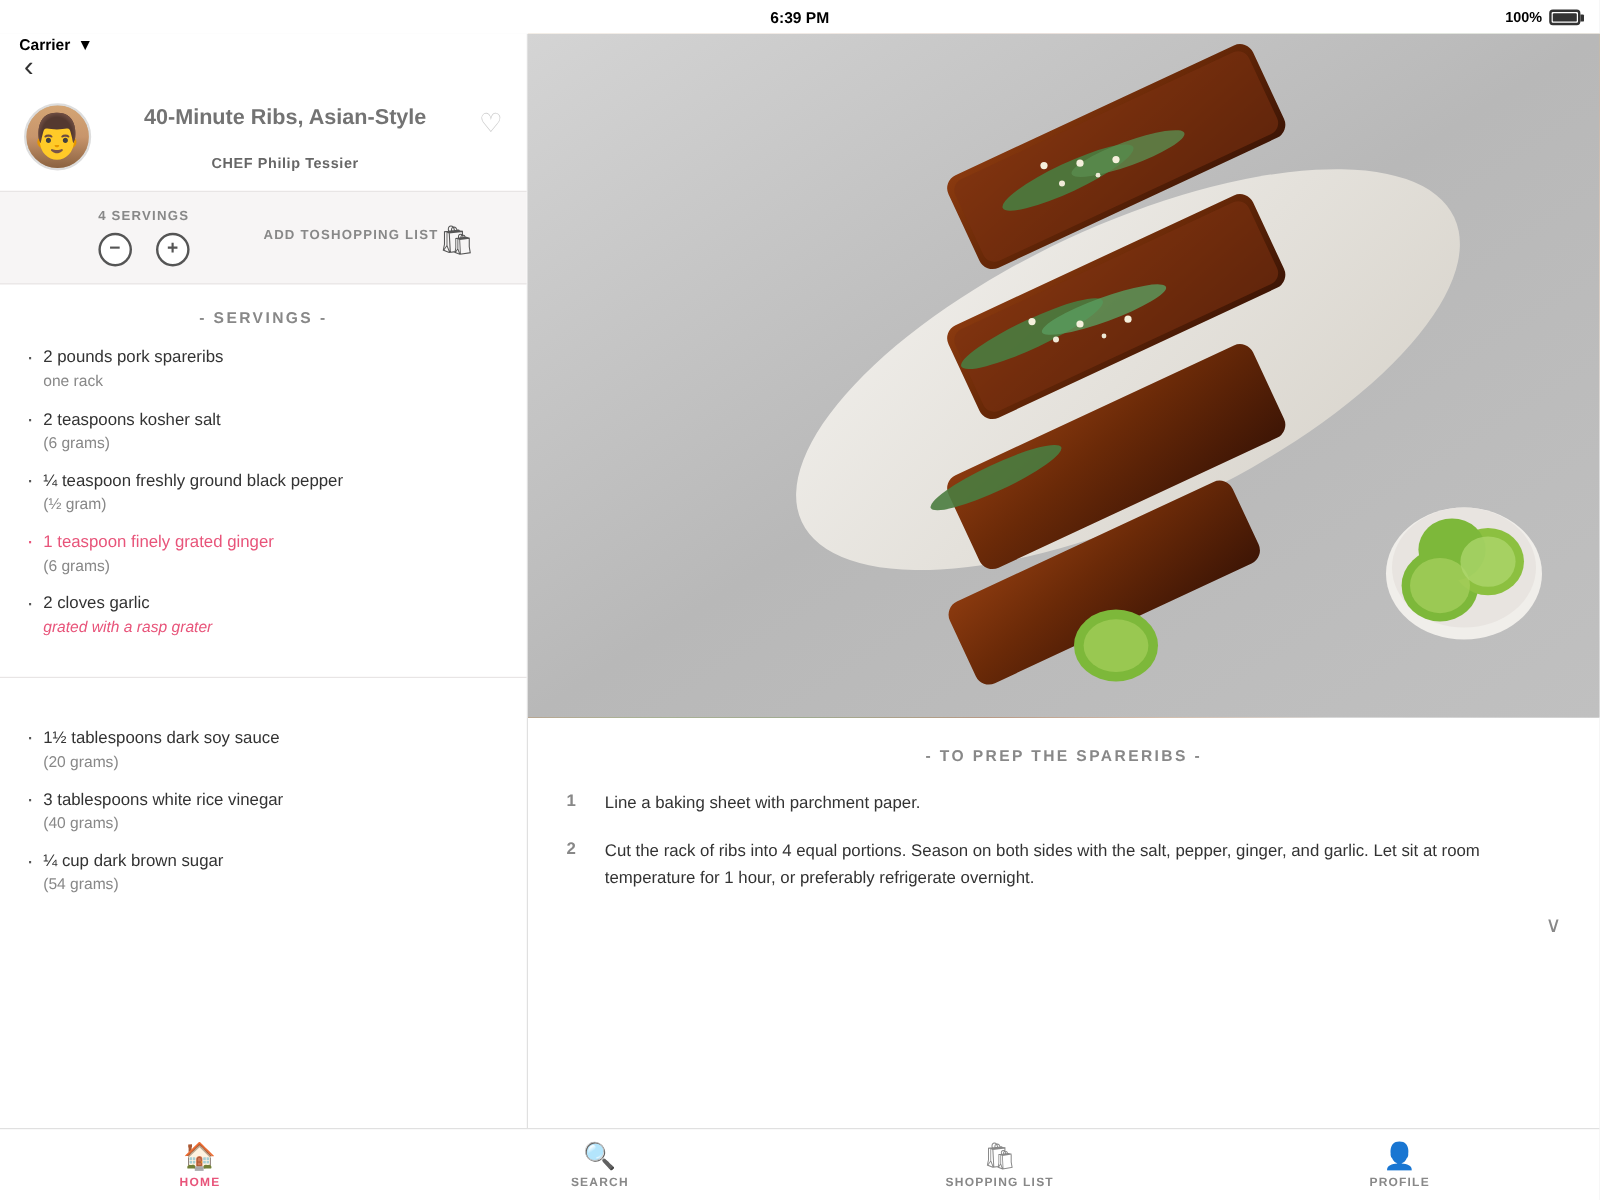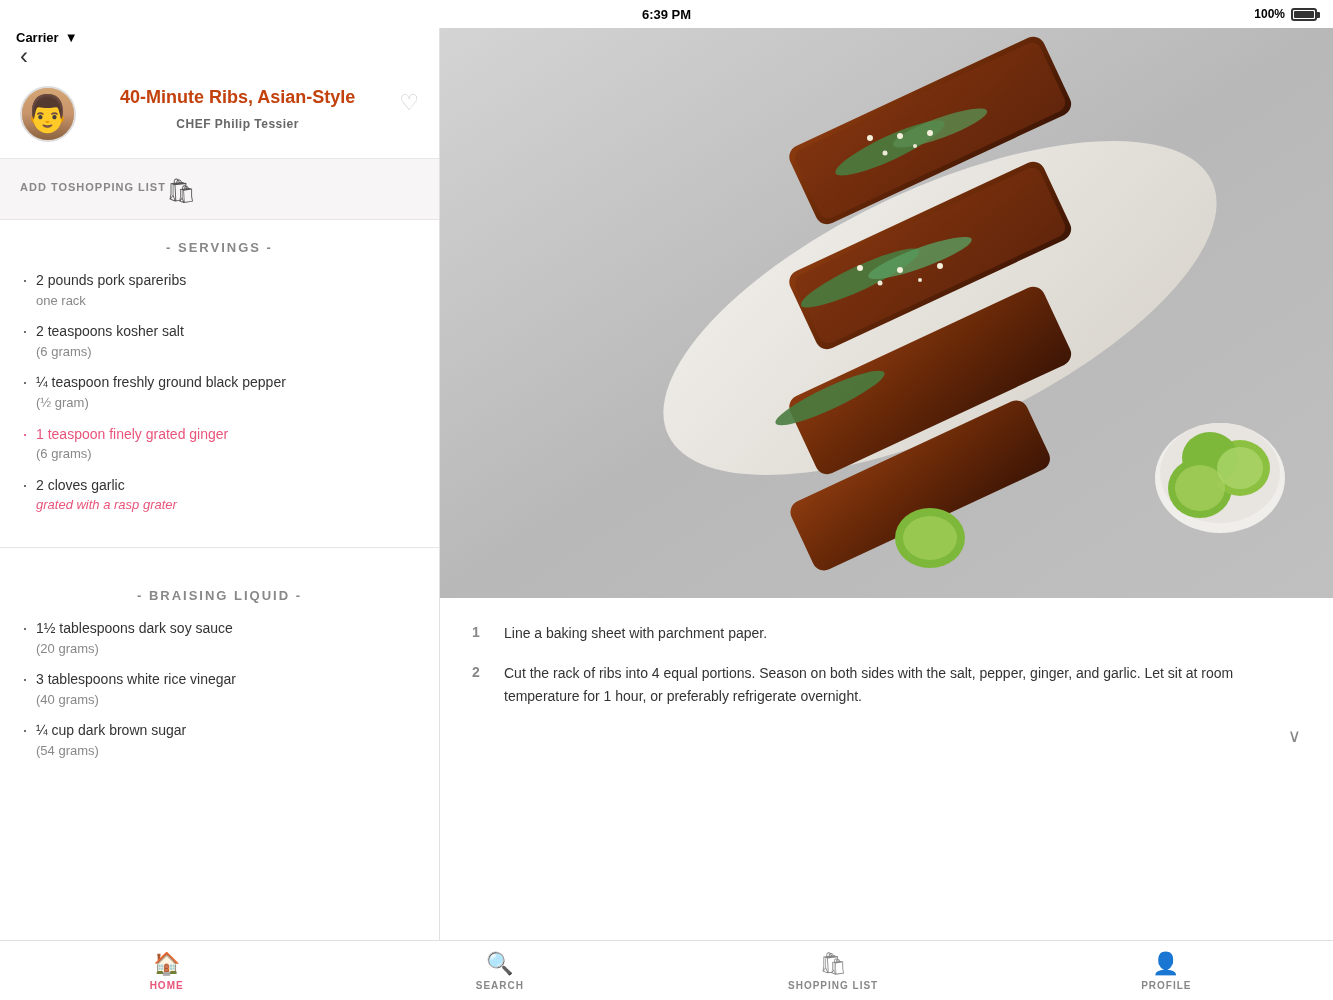--- a/index.html
+++ b/index.html
@@ -111,23 +111,23 @@
       font-size: 36px;
       line-height: 1;
     }
     .recipe-title-block {
       flex: 1;
       text-align: center;
     }
     .recipe-title {
       font-size: 18px;
       font-weight: 600;
-      color: #c2410c;
+      color: #737373;
       line-height: 1.3;
-      margin-bottom: 8px;
+      margin-bottom: 20px;
     }
     .chef-name {
       font-size: 12px;
       color: #888;
       letter-spacing: 0.5px;
     }
     .chef-name span { font-weight: 600; color: #666; }
     .heart-btn {
       font-size: 22px;
       color: #ccc;
@@ -385,20 +385,28 @@
       <div class="recipe-title-block">
         <div class="recipe-title">40-Minute Ribs, Asian-Style</div>
         <div class="chef-name">
           <span>CHEF</span> <span style="font-weight:600;color:#666;">Philip Tessier</span>
         </div>
       </div>
       <div class="heart-btn">♡</div>
     </div>
 
     <div class="recipe-meta">
+      <div class="meta-servings">
+        <div class="meta-label">4 SERVINGS</div>
+        <div class="servings-controls">
+          <div class="ctrl-btn">−</div>
+          <span class="servings-count"></span>
+          <div class="ctrl-btn">+</div>
+        </div>
+      </div>
       <div class="meta-shopping">
         <div class="meta-label">ADD TO</div>
         <div class="meta-label">SHOPPING LIST</div>
         <div class="shopping-icon">🛍</div>
       </div>
     </div>
 
     <div class="ingredients-section">
       <div class="section-title">- SERVINGS -</div>
 
@@ -415,21 +423,20 @@
         <span>1 teaspoon finely grated ginger<br><span style="color:#888;font-size:13px;">(6 grams)</span></span>
       </div>
       <div class="ingredient-item">
         <span>2 cloves garlic<br><span class="ingredient-sub">grated with a rasp grater</span></span>
       </div>
     </div>
 
     <hr class="section-divider">
 
     <div class="ingredients-section">
-      <div class="section-title">- BRAISING LIQUID -</div>
 
       <div class="ingredient-item">
         <span>1½ tablespoons dark soy sauce<br><span class="ingredient-note">(20 grams)</span></span>
       </div>
       <div class="ingredient-item">
         <span>3 tablespoons white rice vinegar<br><span class="ingredient-note">(40 grams)</span></span>
       </div>
       <div class="ingredient-item">
         <span>¼ cup dark brown sugar<br><span class="ingredient-note">(54 grams)</span></span>
       </div>
@@ -500,20 +507,21 @@
 
         <ellipse cx="760" cy="460" rx="25" ry="23" fill="#a8d060" opacity="0.7"></ellipse>
         <ellipse cx="800" cy="440" rx="23" ry="21" fill="#b0d870" opacity="0.7"></ellipse>
 
         <ellipse cx="490" cy="510" rx="35" ry="30" fill="#7db83a"></ellipse>
         <ellipse cx="490" cy="510" rx="27" ry="22" fill="#a0cc58" opacity="0.8"></ellipse>
       </svg>
     </div>
 
     <div class="instructions-panel">
+      <div class="instructions-title">- TO PREP THE SPARERIBS -</div>
 
       <div class="instruction-step">
         <div class="step-number">1</div>
         <div class="step-text">Line a baking sheet with parchment paper.</div>
       </div>
 
       <div class="instruction-step">
         <div class="step-number">2</div>
         <div class="step-text">Cut the rack of ribs into 4 equal portions. Season on both sides with the salt, pepper, ginger, and garlic. Let sit at room temperature for 1 hour, or preferably refrigerate overnight.</div>
       </div>

